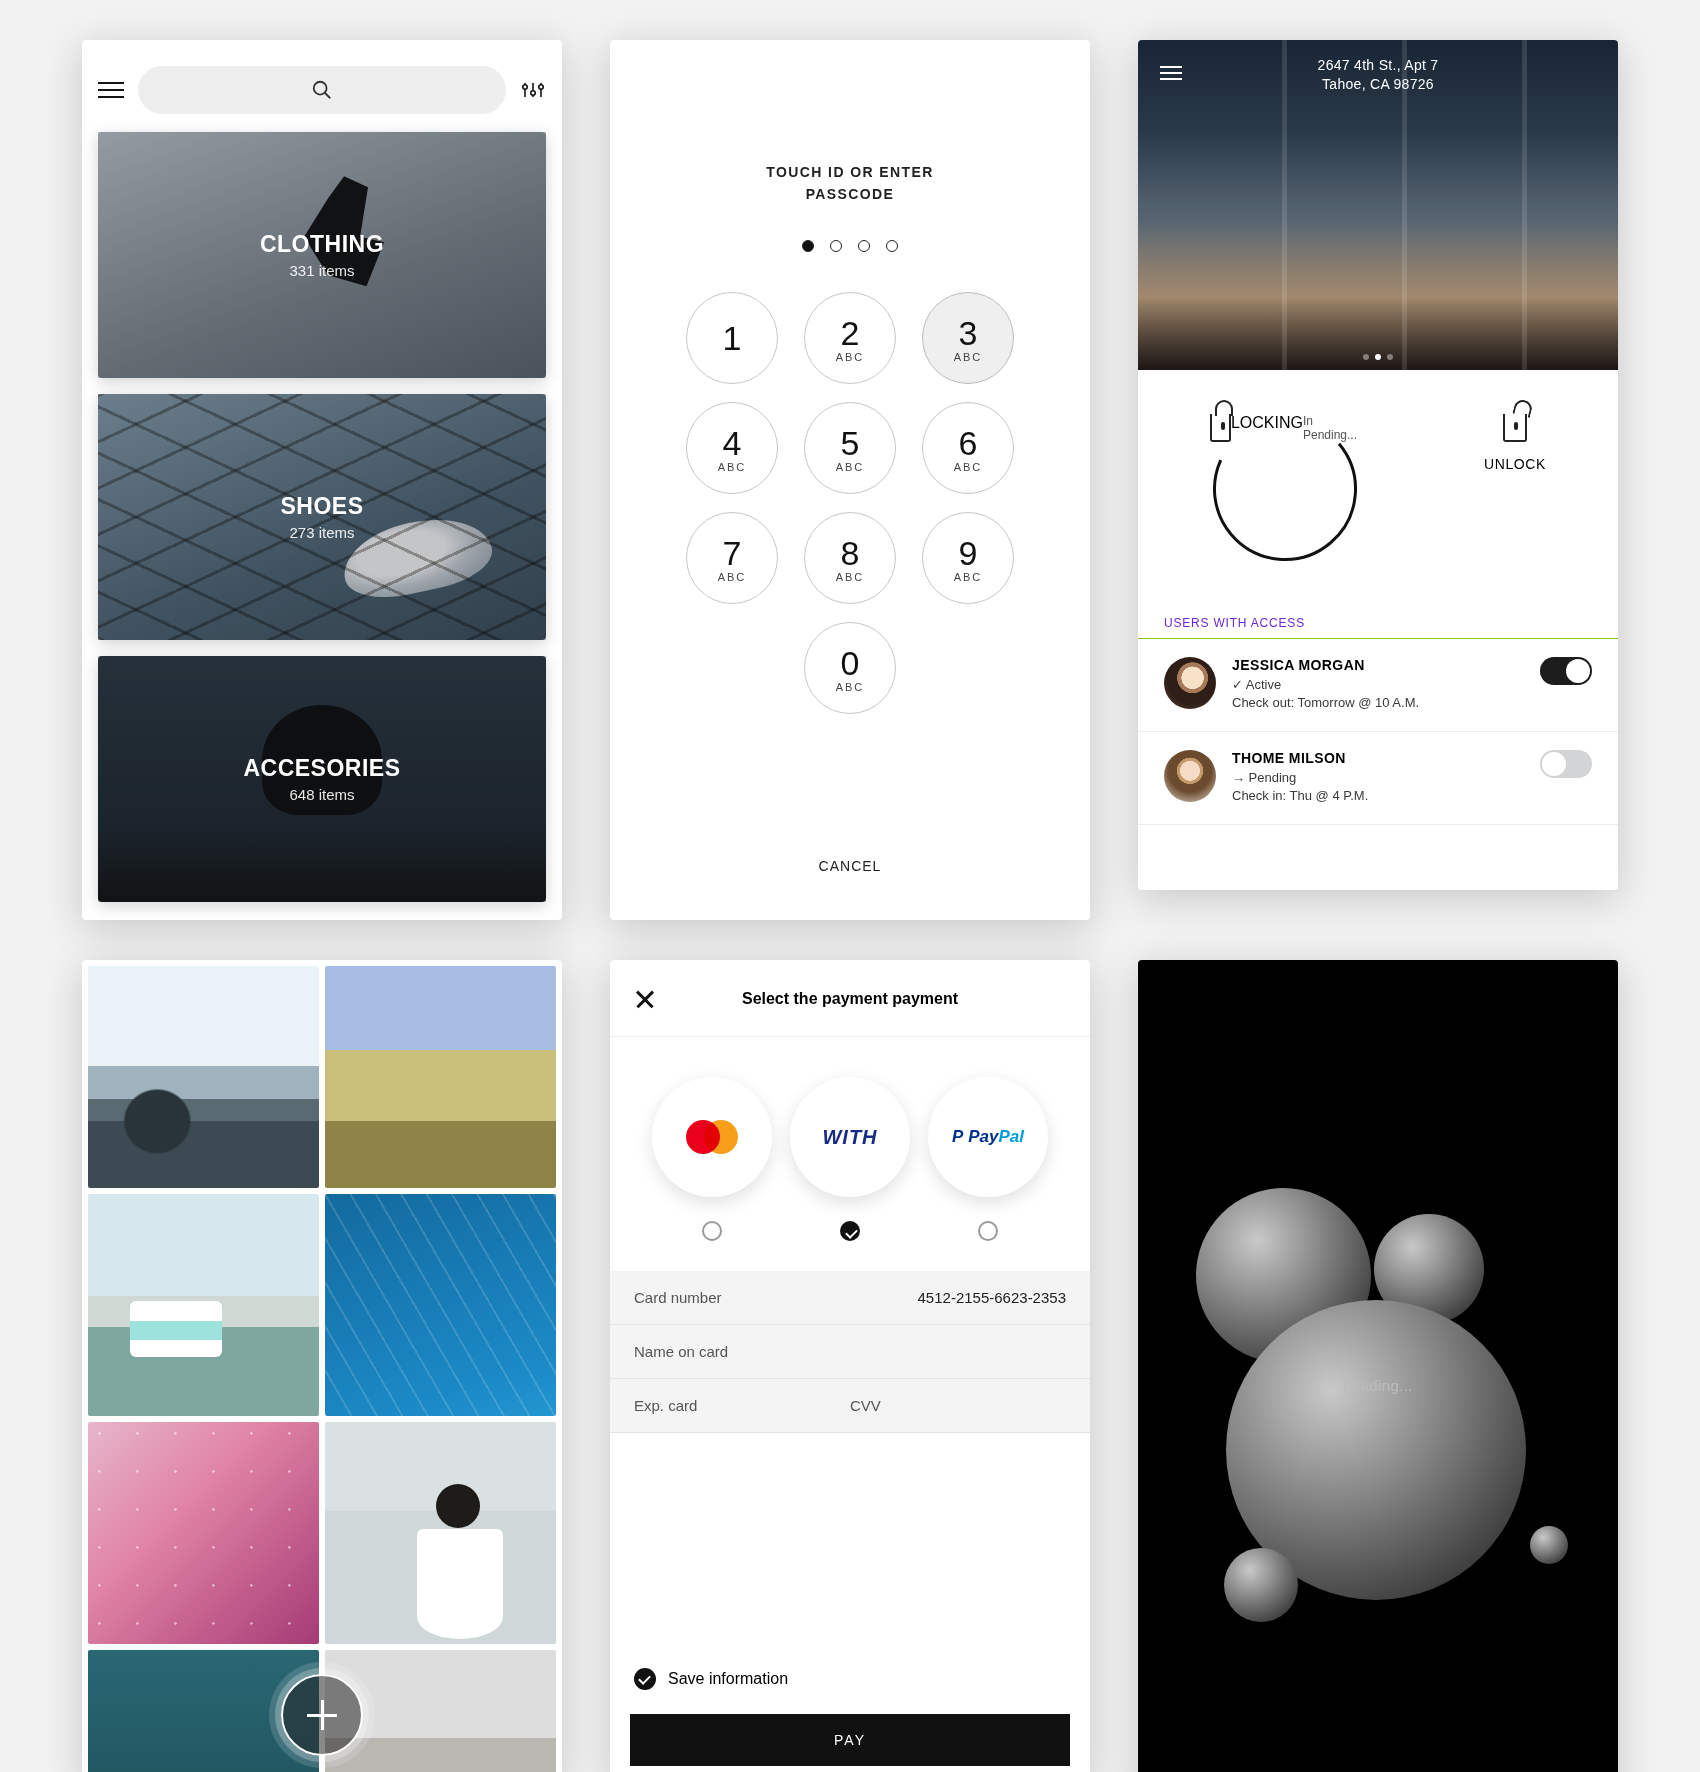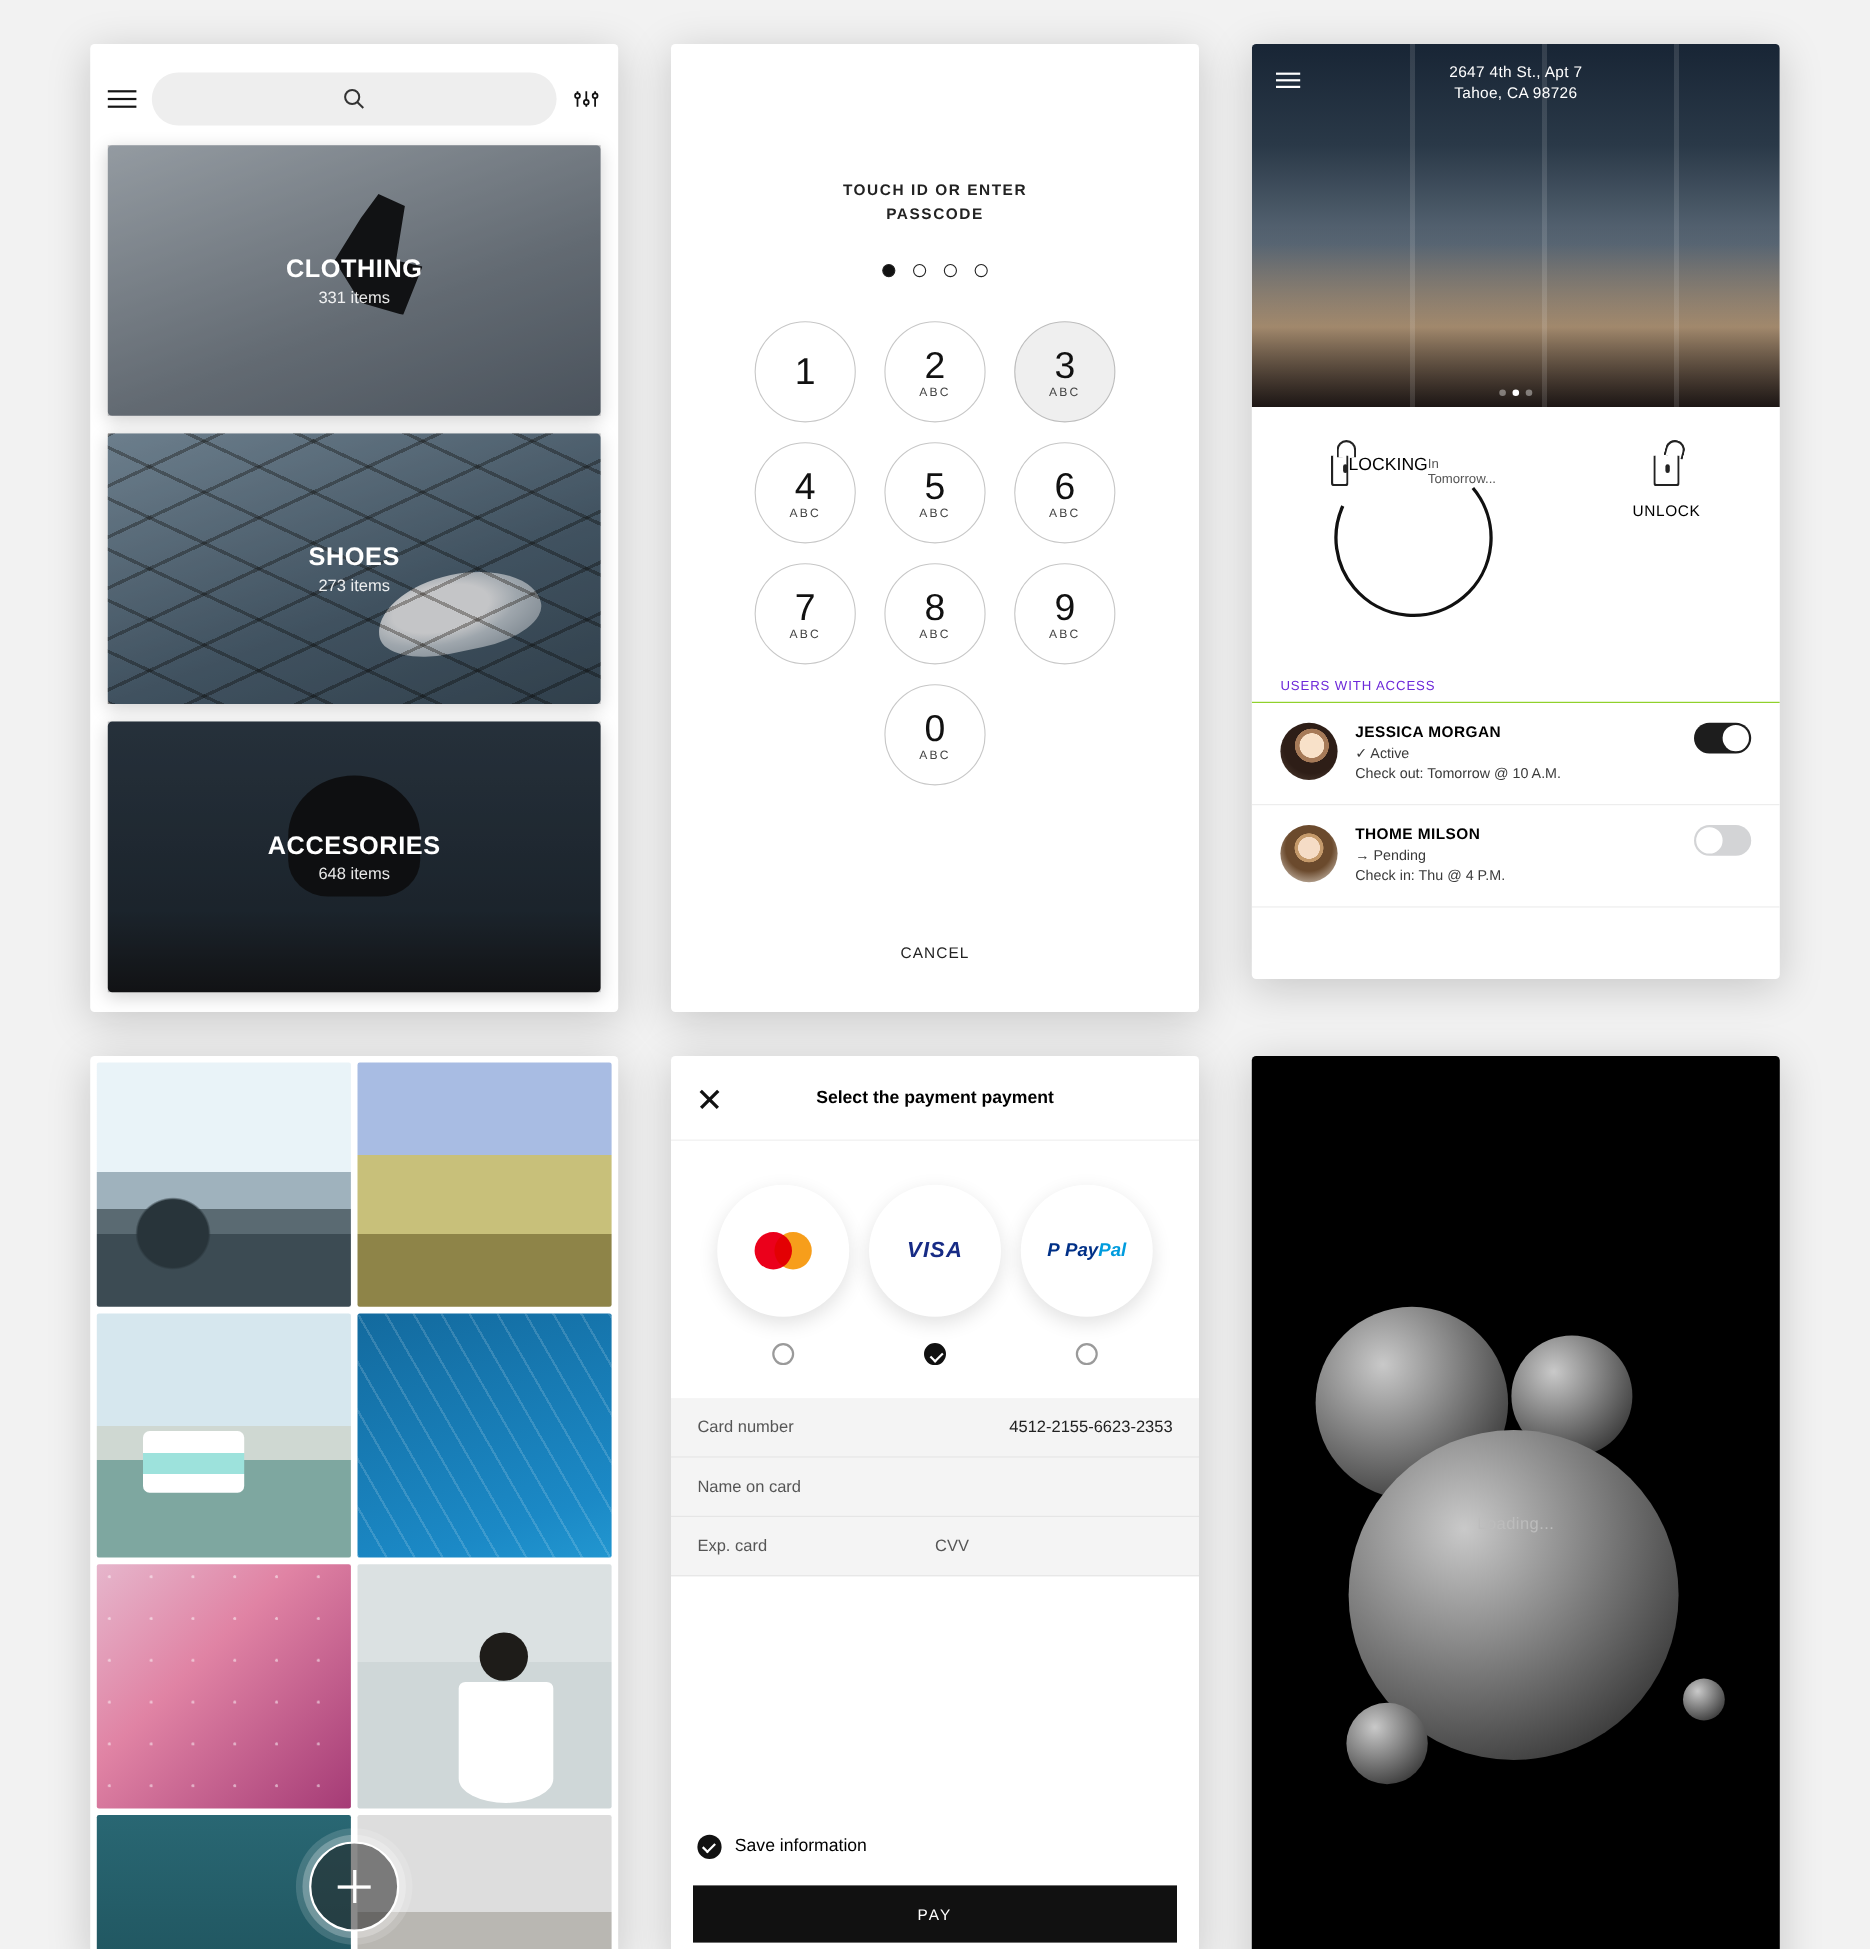--- a/index.html
+++ b/index.html
@@ -335,21 +335,21 @@
           <i></i>
         </div>
     </div>
     <div class="lock-ctrls">
       <div class="lock-progress">
         <svg viewBox="0 0 100 100">
             <circle cx="50" cy="50" r="47" fill="none" stroke="#111" stroke-width="2" stroke-dasharray="200 295" transform="rotate(-40 50 50)"></circle>
           </svg>
         <div class="lock-icon"></div>
         <div class="lock-label">LOCKING</div>
-        <div class="lock-sub">In Tomorrow...</div>
+        <div class="lock-sub">In Pending...</div>
       </div>
       <div class="lock-ctrl" style="">
         <div class="lock-icon open"></div>
         <div class="lock-label" style="margin-top:8px">UNLOCK</div>
       </div>
     </div>
     <div class="section-title">USERS WITH ACCESS</div>
 
     <div class="user">
       <div class="avatar av1"></div>
@@ -391,21 +391,21 @@
   <div class="phone pay">
     <div class="pay-top">
       <div class="close-x"></div>
       <div class="pay-title">Select the payment payment</div>
     </div>
     <div class="cards-row">
       <div class="card-circle">
           <div class="mc-mark"></div>
         </div>
       <div class="card-circle">
-          <span class="visa-mark">VISA</span>
+          <span class="visa-mark">WITH</span>
         </div>
       <div class="card-circle">
           <span class="pp-mark"><i style="font-style:italic;font-weight:900">P</i> Pay<b>Pal</b></span>
         </div>
     </div>
     <div class="radio-row">
       <div class="radio">
           <div class="r"></div>
         </div>
       <div class="radio">

